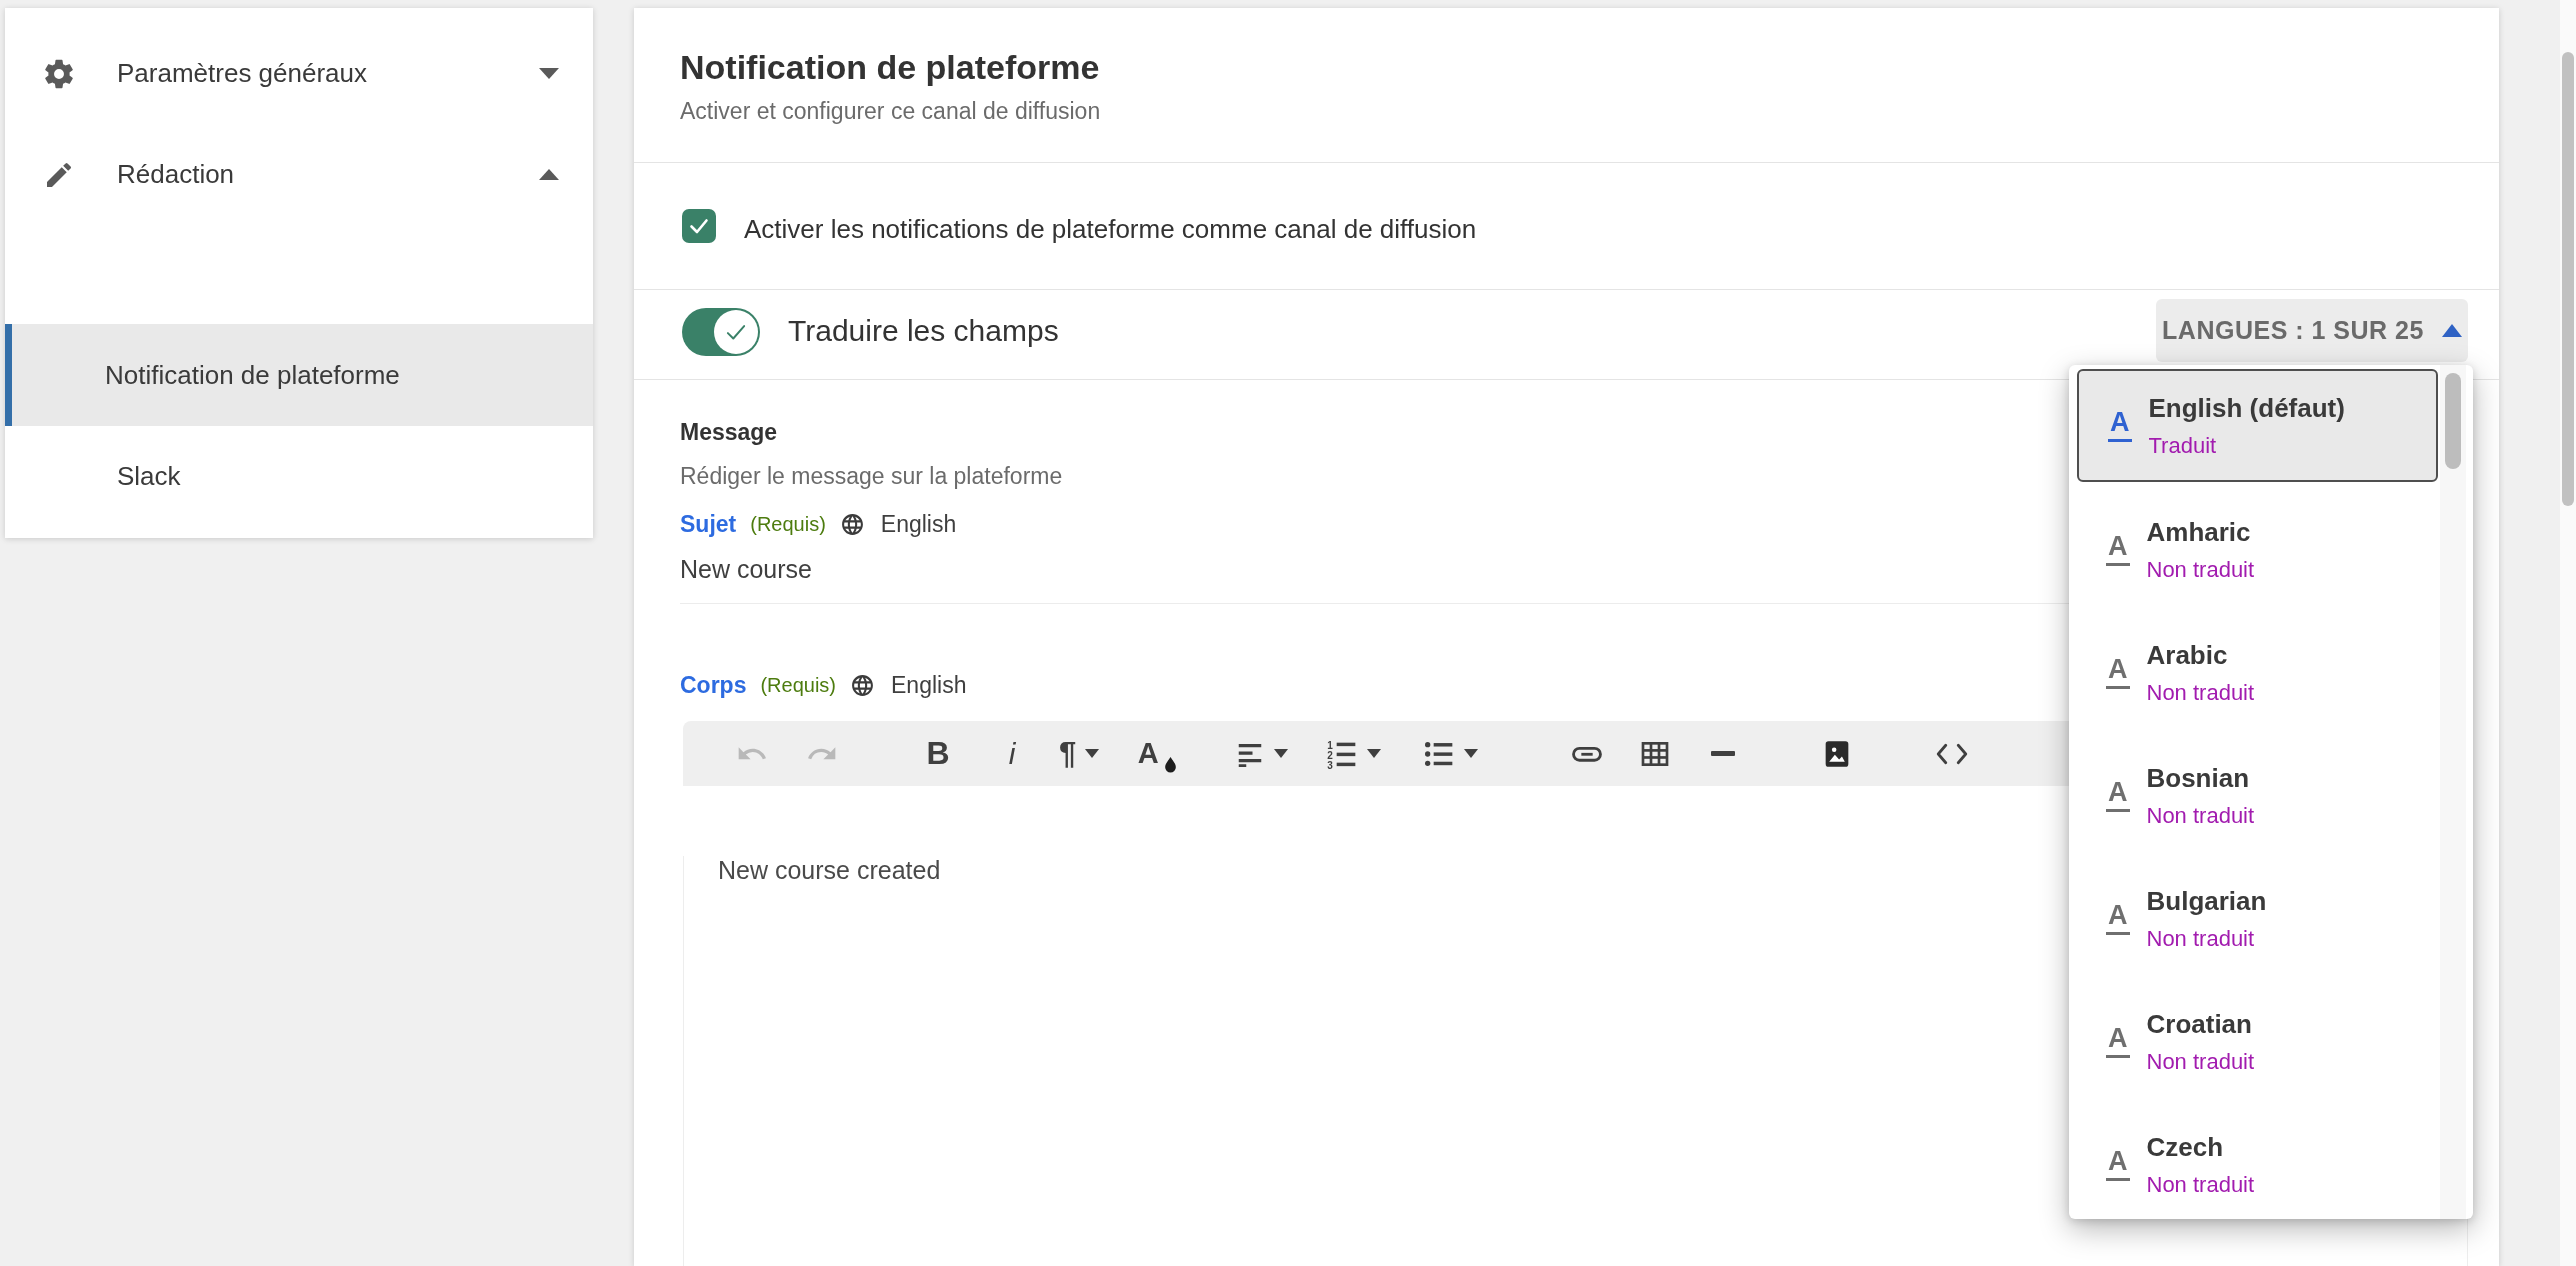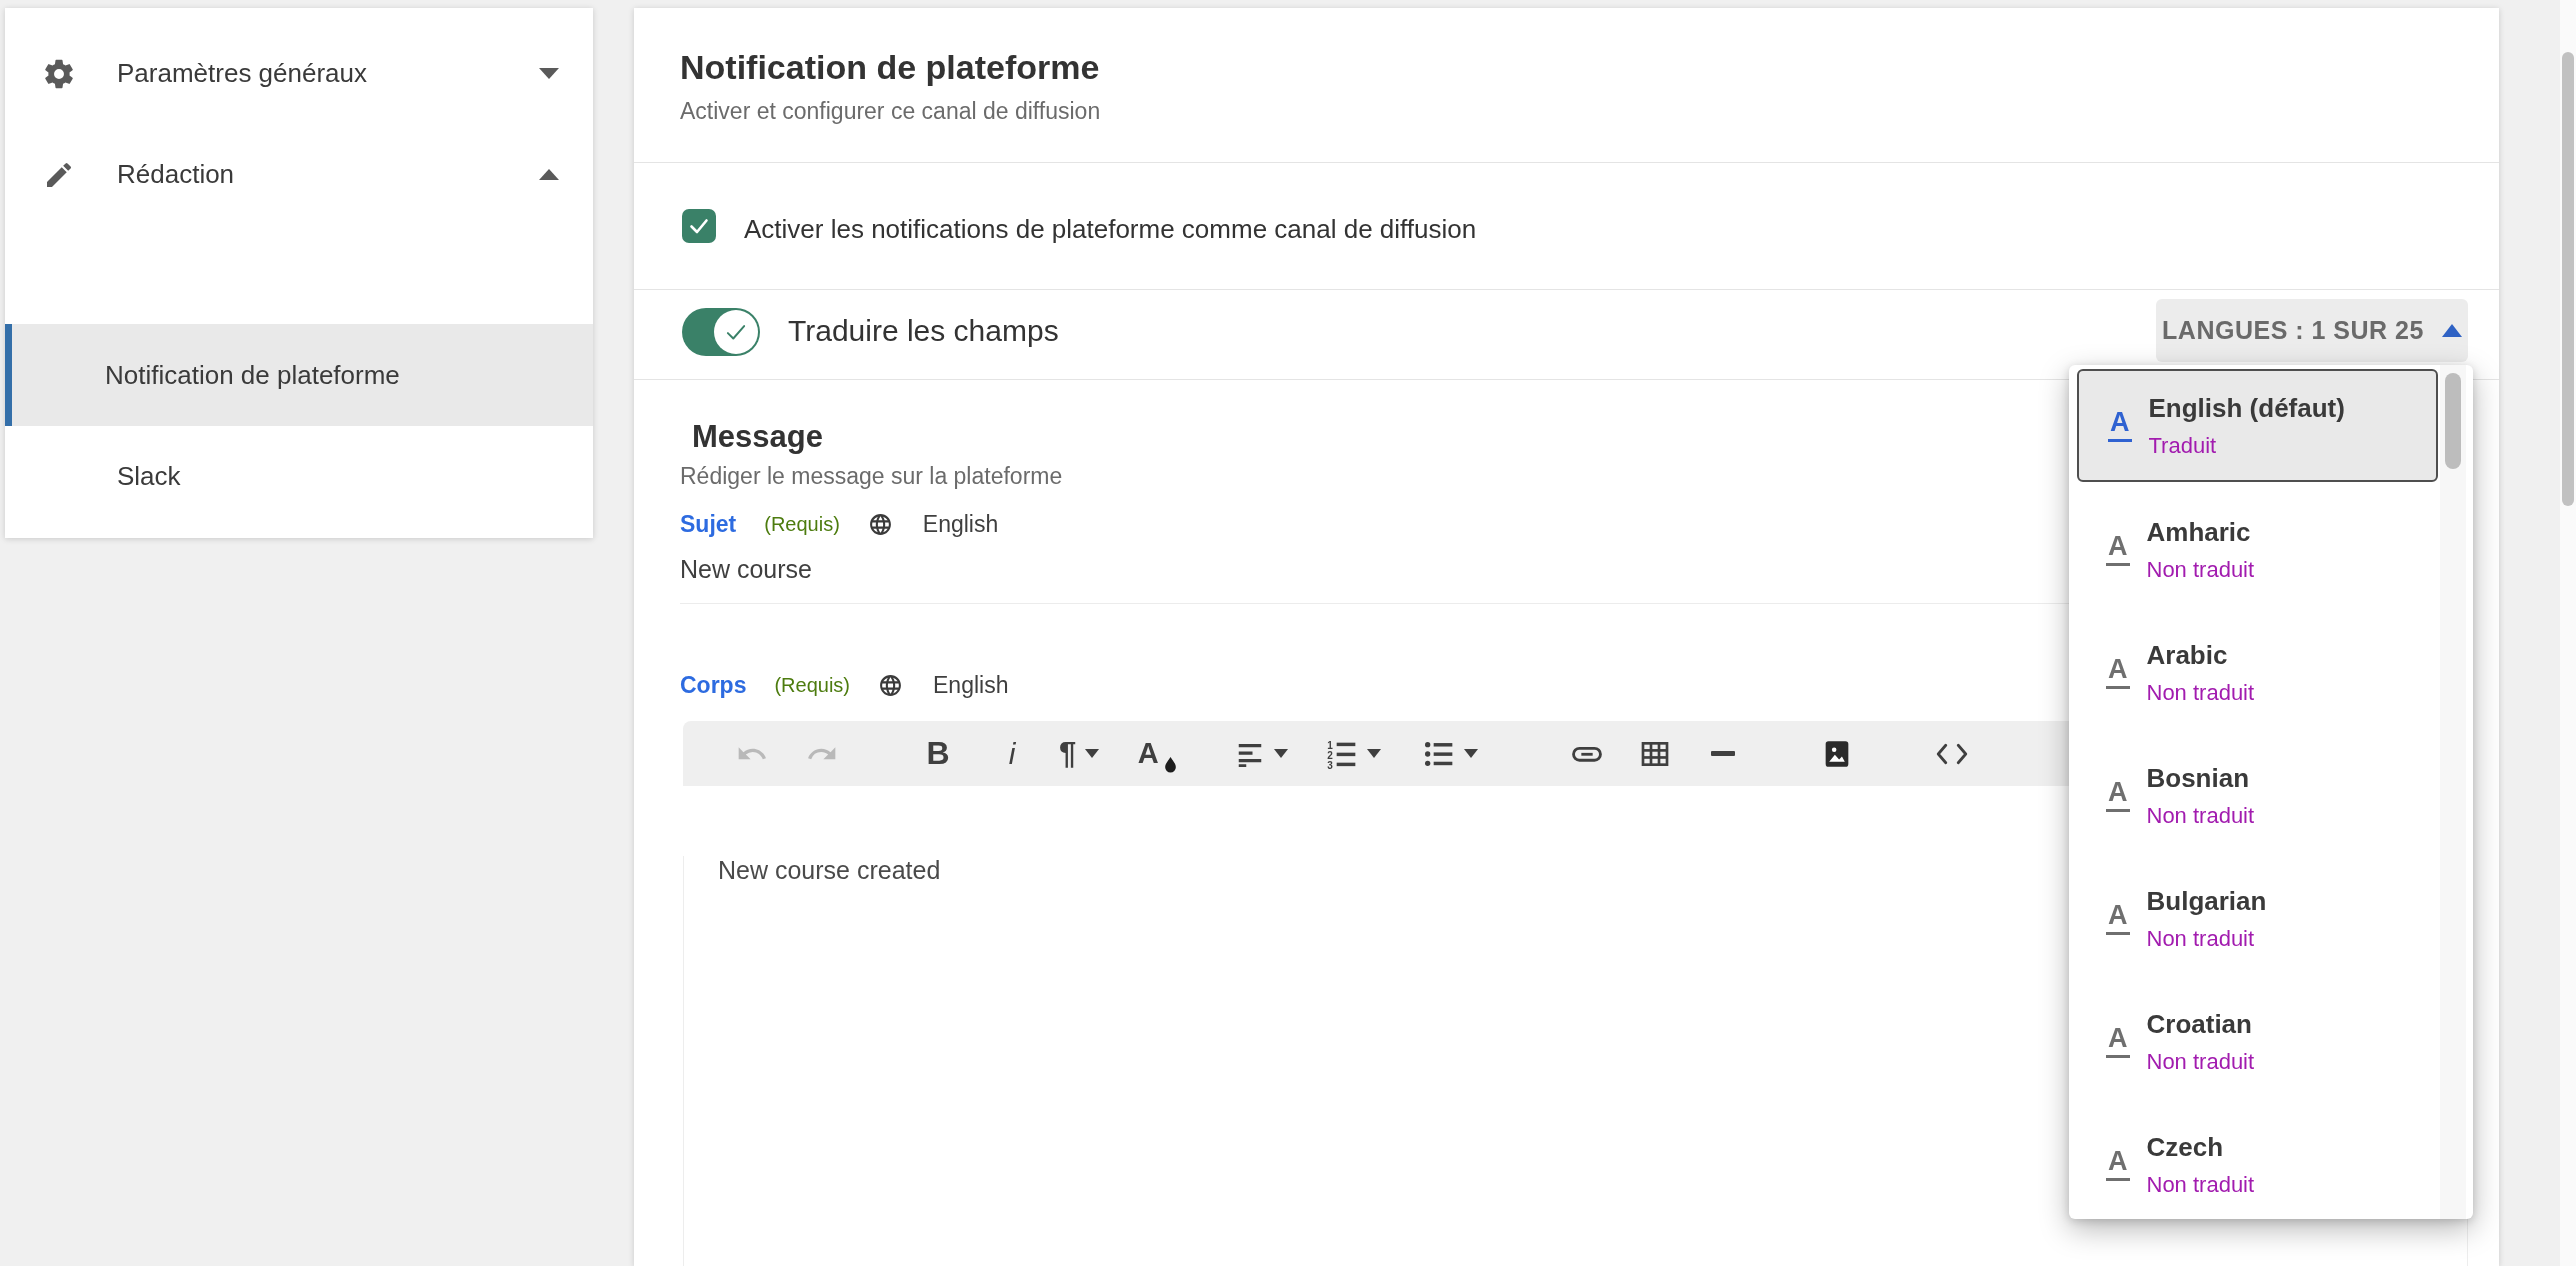--- a/index.html
+++ b/index.html
@@ -31,24 +31,24 @@
   .checkbox-label { position:absolute; left:110px; top:206px; font-size:26px; color:#333; }
 
   .toggle { position:absolute; left:48px; top:300px; width:78px; height:48px; background:#3a8168; border-radius:24px; cursor:pointer; }
   .toggle-knob { position:absolute; right:2px; top:2px; width:44px; height:44px; background:#fff; border-radius:50%; display:flex; align-items:center; justify-content:center; }
   .toggle-label { position:absolute; left:154px; top:306px; font-size:30px; color:#333; }
 
   .lang-btn { position:absolute; left:1522px; top:291px; width:312px; height:63px; background:#ececec; border:none; border-radius:6px; display:flex; align-items:center; justify-content:center; cursor:pointer; }
   .lang-btn-label { font-size:25px; font-weight:700; color:#6a6a6a; letter-spacing:0.5px; }
   .lang-btn-caret { width:0; height:0; border-left:10px solid transparent; border-right:10px solid transparent; border-bottom:13px solid #2f62c4; margin-left:18px; }
 
-  .section-title { position:absolute; left:46px; top:411px; font-size:31px; font-weight:700; color:#333;margin-left:12px; }
+  .section-title { position:absolute; left:46px; top:411px; font-size:23px; font-weight:700; color:#333; }
   .section-subtitle { position:absolute; left:46px; top:455px; font-size:23px; color:#6b6b6b; }
 
-  .field-row { position:absolute; left:46px; display:flex; align-items:center; gap:28px; }
+  .field-row { position:absolute; left:46px; display:flex; align-items:center; gap:14px; }
   .field-label { font-size:23px; font-weight:700; color:#2d6be0; cursor:pointer; }
   .field-required { font-size:20px; color:#4d7c0f; }
   .field-lang { font-size:23px; color:#3f3f3f; margin-left:2px; }
   .globe { width:25px; height:25px; fill:#3b3b3b; }
 
   .subject-value { position:absolute; left:46px; top:547px; font-size:25px; color:#3f3f3f; }
   .input-underline { position:absolute; left:46px; width:1792px; top:595px; height:1px; background:#ececec; }
 
   
   .editor { position:absolute; left:49px; top:713px; width:1785px; }

